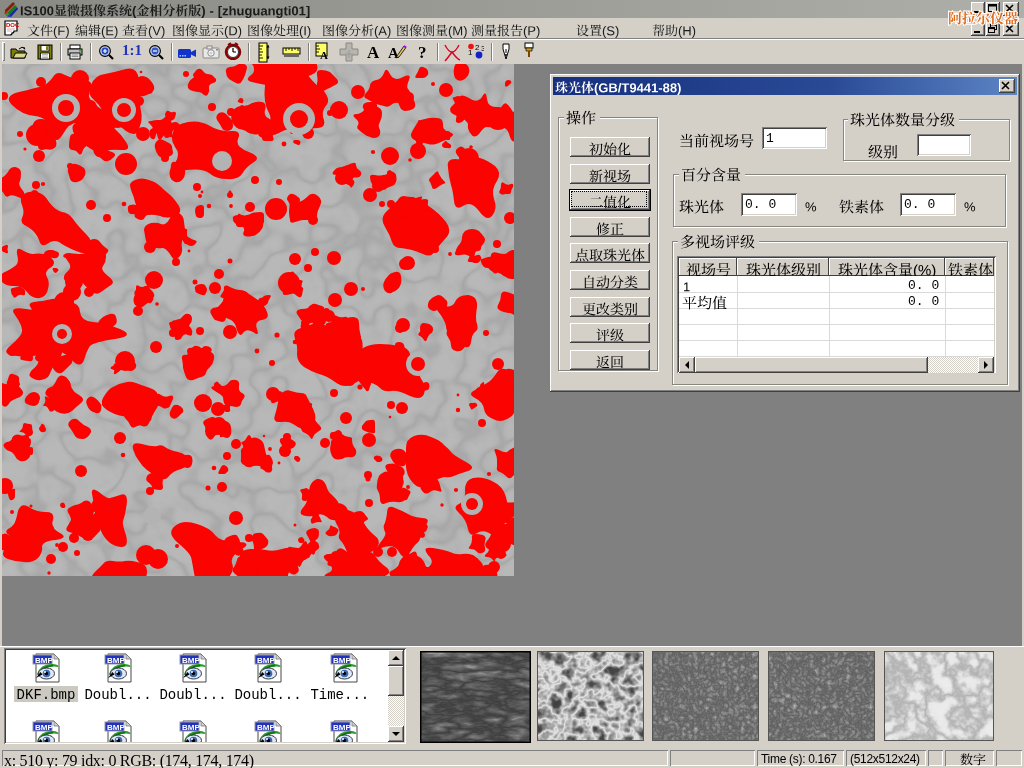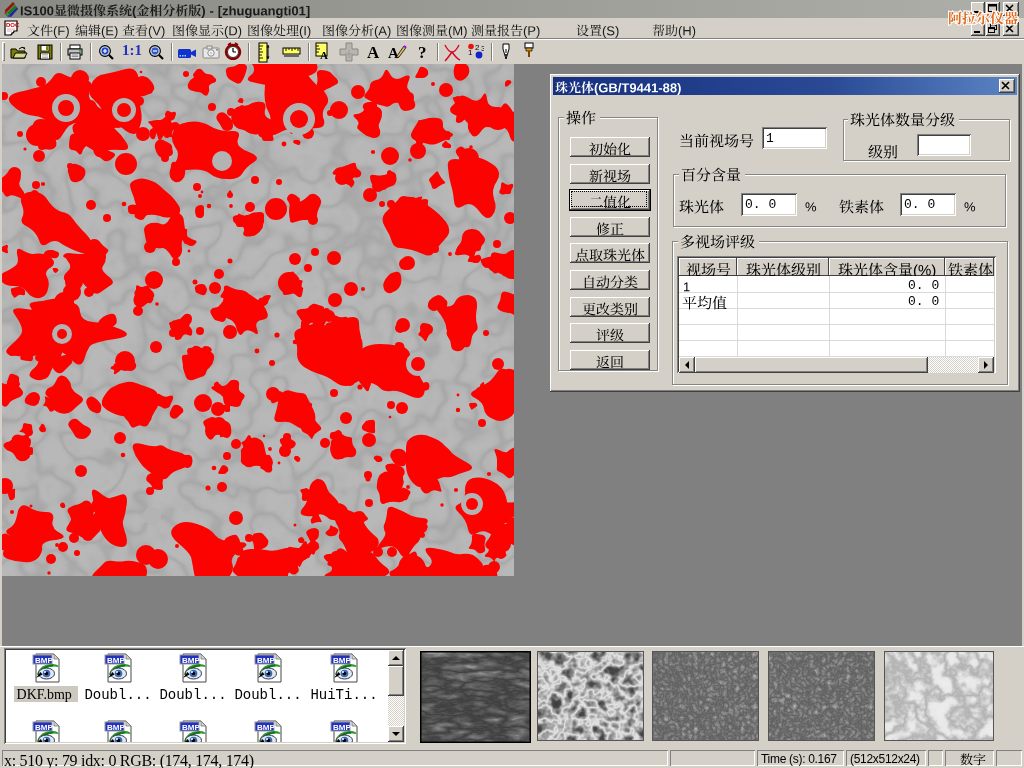--- a/index.html
+++ b/index.html
@@ -1086,21 +1086,21 @@
 <circle cx="14.5" cy="21.5" r="1.7" fill="#000"></circle>
 <circle cx="13" cy="20" r="1" fill="#fff"></circle>
 <path d="M4 26 l4.5 -6 2 2.5 z" fill="#000"></path>
 </g>
     </defs>
   </svg>
 <svg class="abs" style="left:32px;top:652px" width="28" height="32" viewBox="0 0 28 32">
     <use href="#bmpicon"></use>
   </svg>
 <div class="abs" style="left:13.599999999999998px;top:686px;width:64.80000000000001px;height:16px;background:#ccc9c1"></div>
-<div class="abs" style="left:16.599999999999998px;top:687px;font-family:Liberation Serif, serif;font-size:14px;color:#000">DKF.bmp</div>
+<div class="abs" style="left:16.599999999999998px;top:687px;font-family:Liberation Mono, monospace;font-size:14px;color:#000">DKF.bmp</div>
 <svg class="abs" style="left:32px;top:719px" width="28" height="23" viewBox="0 0 28 23">
     <use href="#bmpicon"></use>
   </svg>
 <svg class="abs" style="left:104px;top:652px" width="28" height="32" viewBox="0 0 28 32">
     <use href="#bmpicon"></use>
   </svg>
 <div class="abs" style="left:84.4px;top:687px;font-family:'Liberation Mono',monospace;font-size:14px;color:#000">Doubl...</div>
 <svg class="abs" style="left:104px;top:719px" width="28" height="23" viewBox="0 0 28 23">
     <use href="#bmpicon"></use>
   </svg>
@@ -1114,21 +1114,21 @@
 <svg class="abs" style="left:254px;top:652px" width="28" height="32" viewBox="0 0 28 32">
     <use href="#bmpicon"></use>
   </svg>
 <div class="abs" style="left:234.4px;top:687px;font-family:'Liberation Mono',monospace;font-size:14px;color:#000">Doubl...</div>
 <svg class="abs" style="left:254px;top:719px" width="28" height="23" viewBox="0 0 28 23">
     <use href="#bmpicon"></use>
   </svg>
 <svg class="abs" style="left:330px;top:652px" width="28" height="32" viewBox="0 0 28 32">
     <use href="#bmpicon"></use>
   </svg>
-<div class="abs" style="left:310.4px;top:687px;font-family:'Liberation Mono',monospace;font-size:14px;color:#000">HuiTi...</div>
+<div class="abs" style="left:310.4px;top:687px;font-family:'Liberation Mono',monospace;font-size:14px;color:#000">Time...</div>
 <svg class="abs" style="left:330px;top:719px" width="28" height="23" viewBox="0 0 28 23">
     <use href="#bmpicon"></use>
   </svg>
 <div class="abs stipple" style="left:388px;top:650px;width:16px;height:92px"></div>
 <div class="abs btn3d" style="left:388px;top:650px;width:16px;height:16px"><svg width="16" height="16">
       <path d="M4 10 L8 6 L12 10 Z" fill="#000"></path>
     </svg></div>
 <div class="abs btn3d" style="left:388px;top:726px;width:16px;height:16px"><svg width="16" height="16">
       <path d="M4 6 L8 10 L12 6 Z" fill="#000"></path>
     </svg></div>

